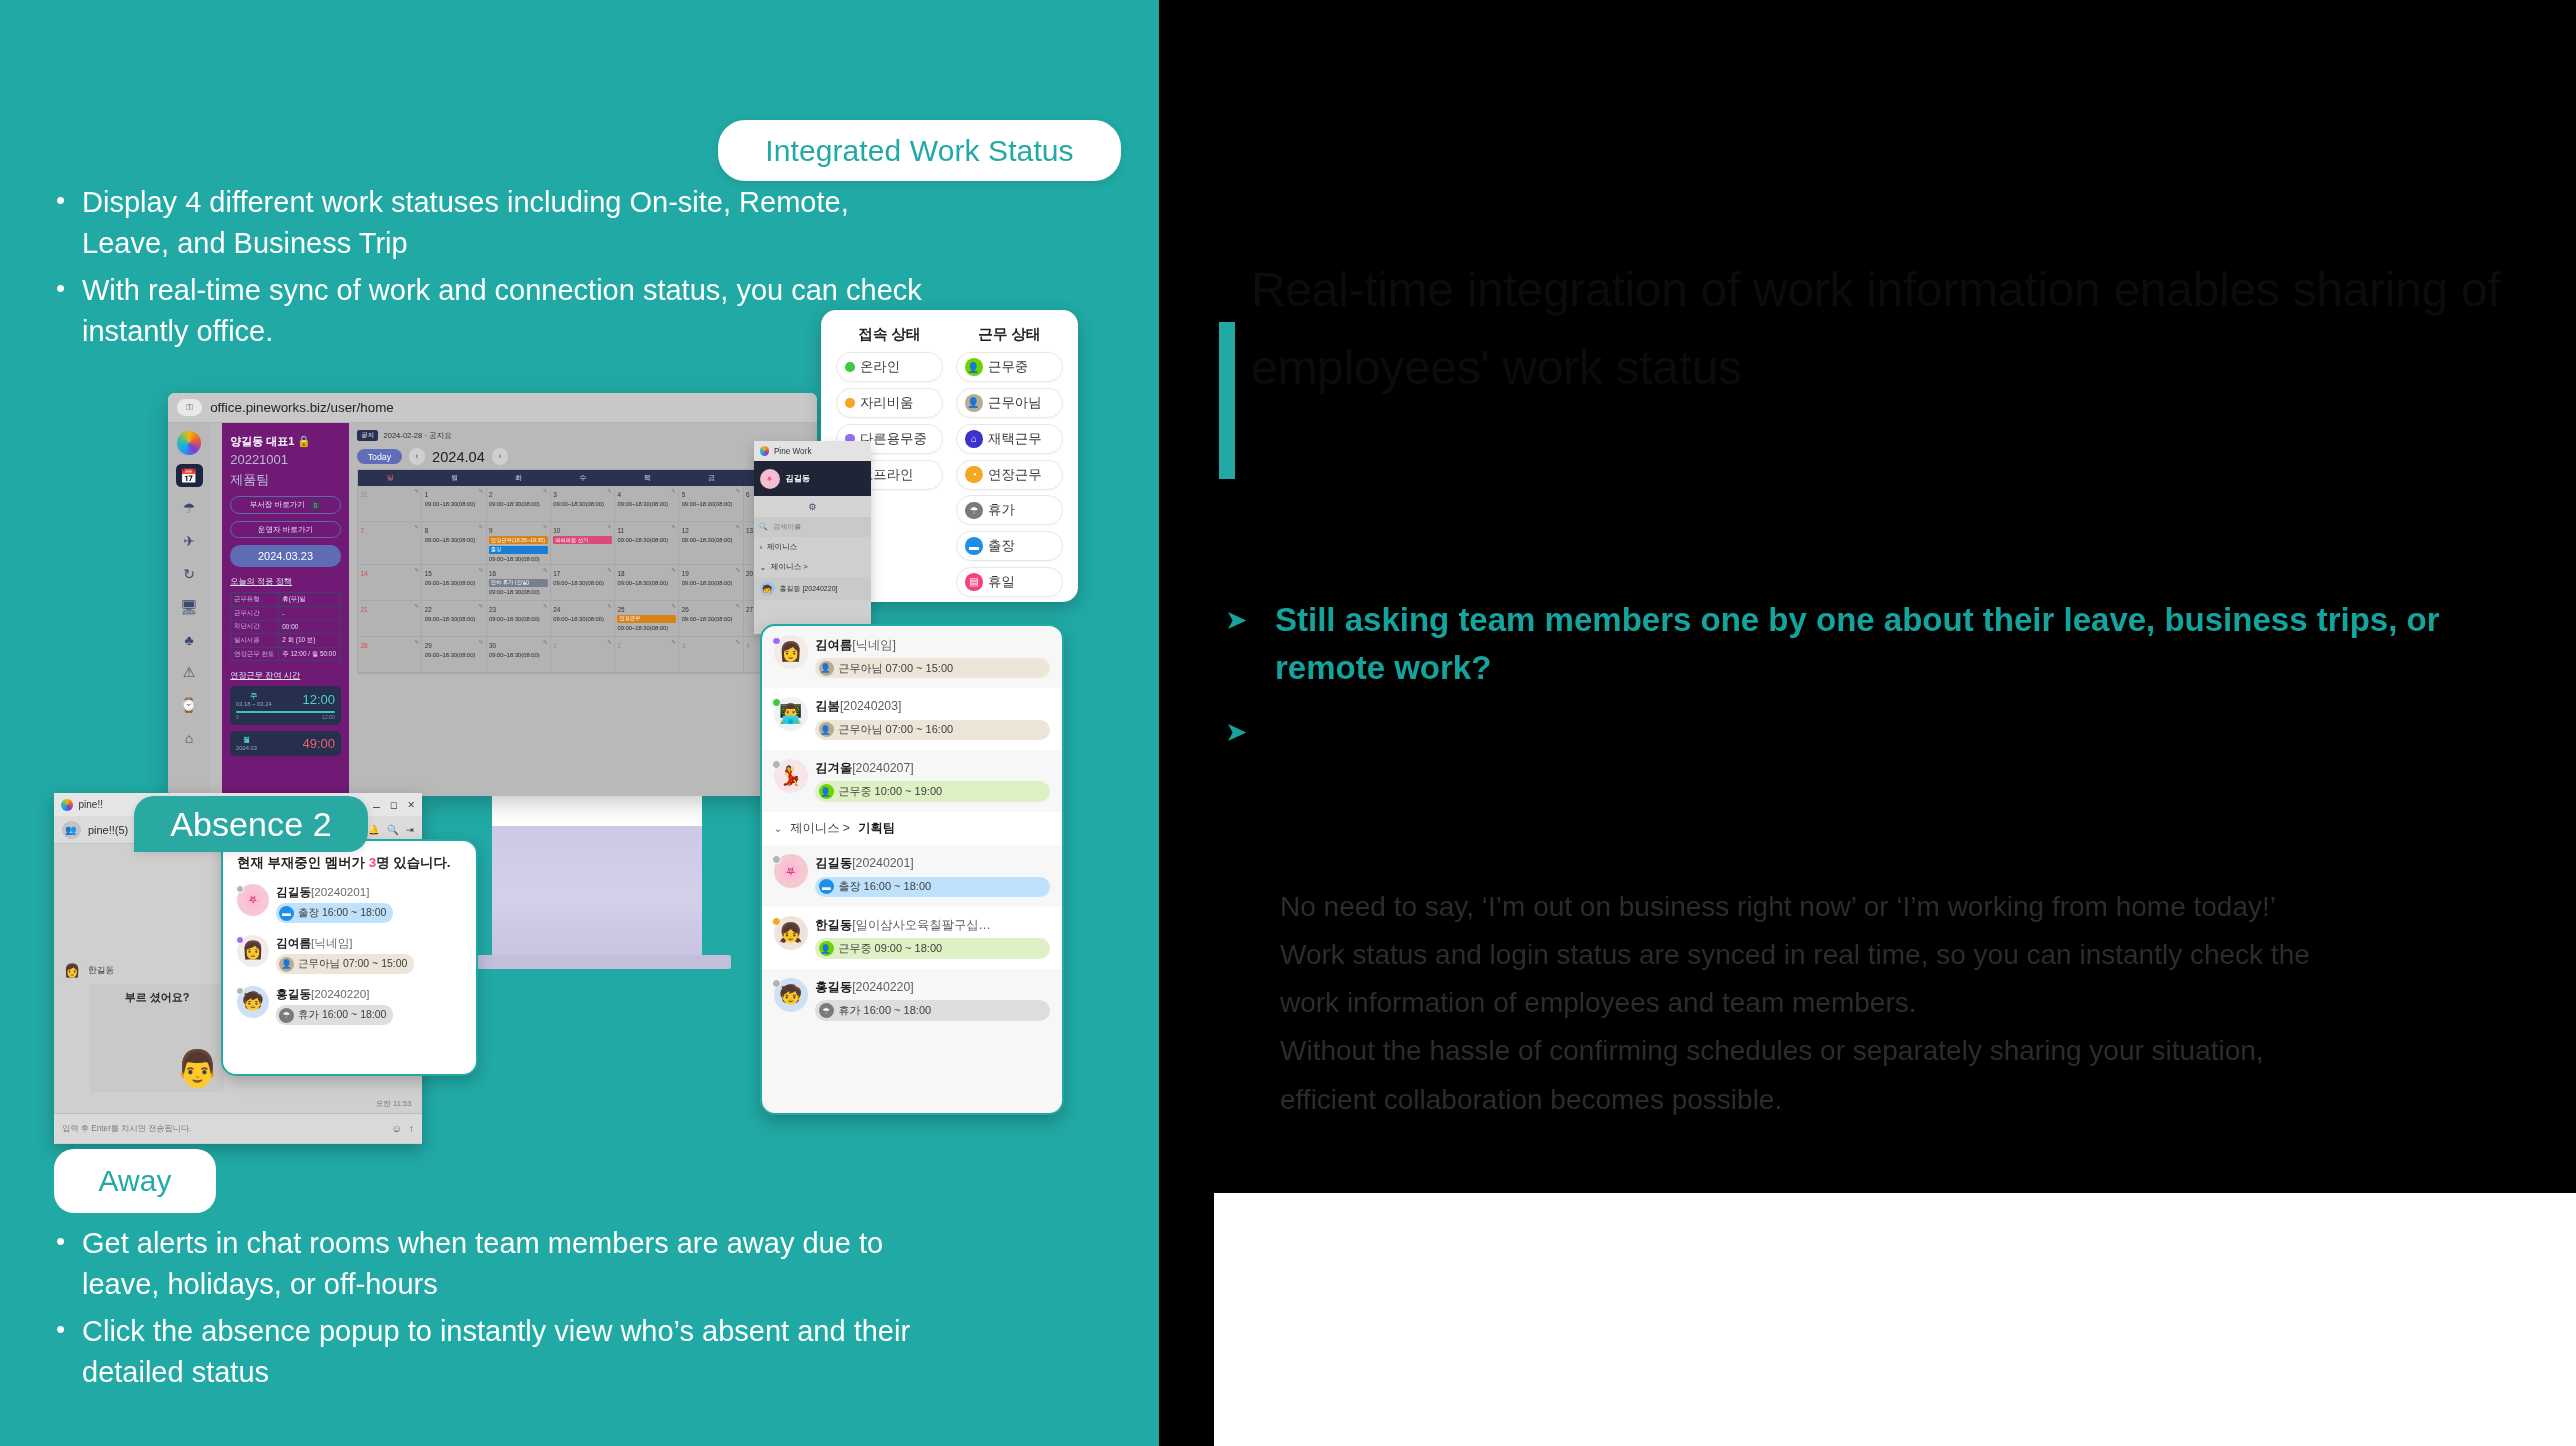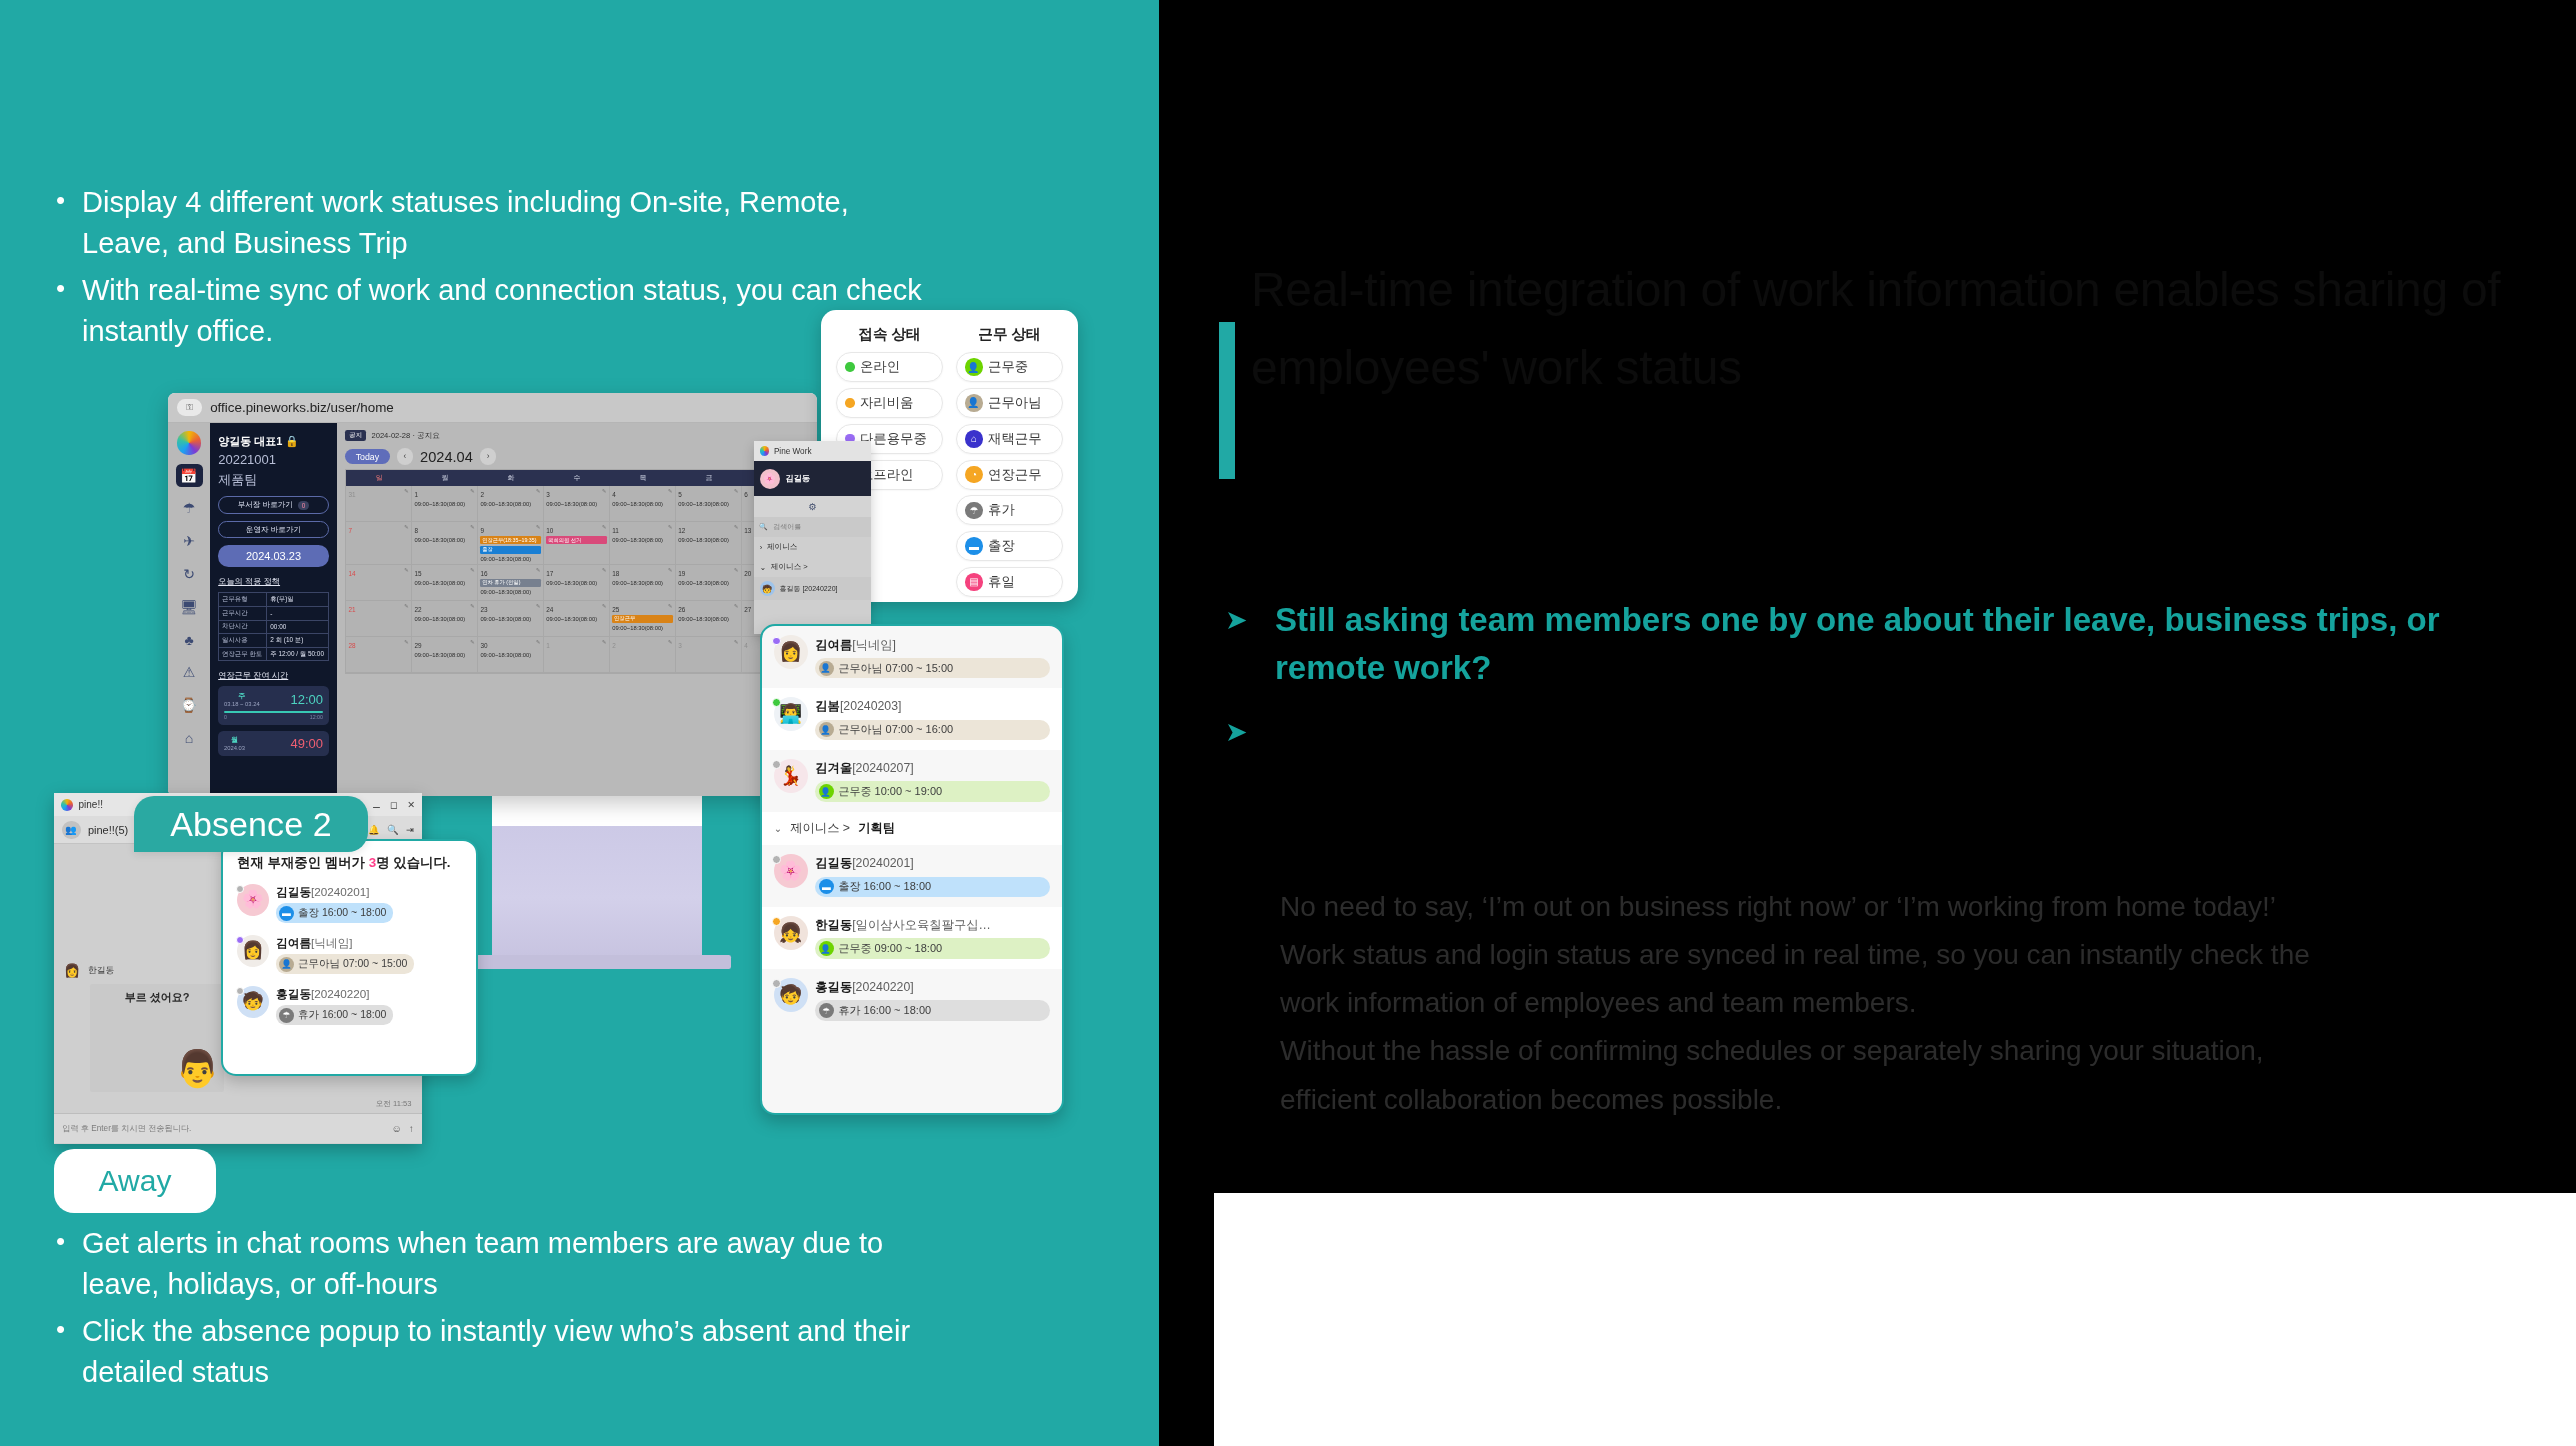--- a/index.html
+++ b/index.html
@@ -122,22 +122,22 @@
     width: 23.4px; height: 23.4px; border-radius: 50%;
     background: conic-gradient(#f2b705,#e85d3a,#7a3bd6,#1da1f2,#36c1a4,#f2b705);
   }
   .rail-ico {
     width: 27px; height: 23.4px; display: flex; align-items: center; justify-content: center;
     font-size: 14px; color: #3c4a72;
   }
   .rail-ico.active { background: #1c2440; border-radius: 5.3px; color: #fff; }
 
   .side-card {
-    width: 127px; background: #0f172a; color: #fff;
-    padding: 10.5px 8.2px; font-size: 8.2px;
+    width: 127px; background: #701a75; color: #fff;
+    padding: 10.5px 8.2px; font-size: 8.2px; margin-left: 12px;
   }
   .sc-name { font-size: 11px; font-weight: 700; }
   .sc-sub { font-size: 13px; color: #b7bed6; margin-top: 2.3px; line-height: 1.4; }
   .sc-btn {
     margin-top: 7px; height: 17.5px; border: 0.6px solid #5b6aa8; border-radius: 9.4px;
     display: flex; align-items: center; justify-content: center; gap: 4.7px;
     font-size: 7.6px; color: #dfe4f5;
   }
   .sc-badge {
     width: 11.7px; height: 9.4px; border-radius: 5.3px; background: #39415f;
@@ -364,20 +364,21 @@
   .mc-mem { height: 23.4px; display: flex; align-items: center; gap: 4.7px; padding: 0 5.8px; font-size: 7px; color: #2b2b2b; background: #c9c9c9; }
   .mc-mem .f { width: 15px; height: 15px; border-radius: 50%; background: #9fc4ea; display:flex; align-items:center; justify-content:center; font-size: 8.2px; }
 </style>
 </head>
 <body>
 
 <div class="slide">
 
   <div class="teal-panel"></div>
 
+  <div class="pill-label" id="pill-integrated">Integrated Work Status</div>
 
   <div class="teal-bullets" id="bullets-top">
     <div class="tb-item">
       <span class="tb-dot">•</span>
       <span class="tb-text">Display 4 different work statuses including On-site, Remote, Leave, and Business Trip</span>
     </div>
     <div class="tb-item">
       <span class="tb-dot">•</span>
       <span class="tb-text">With real-time sync of work and connection status, you can check instantly office.</span>
     </div>

